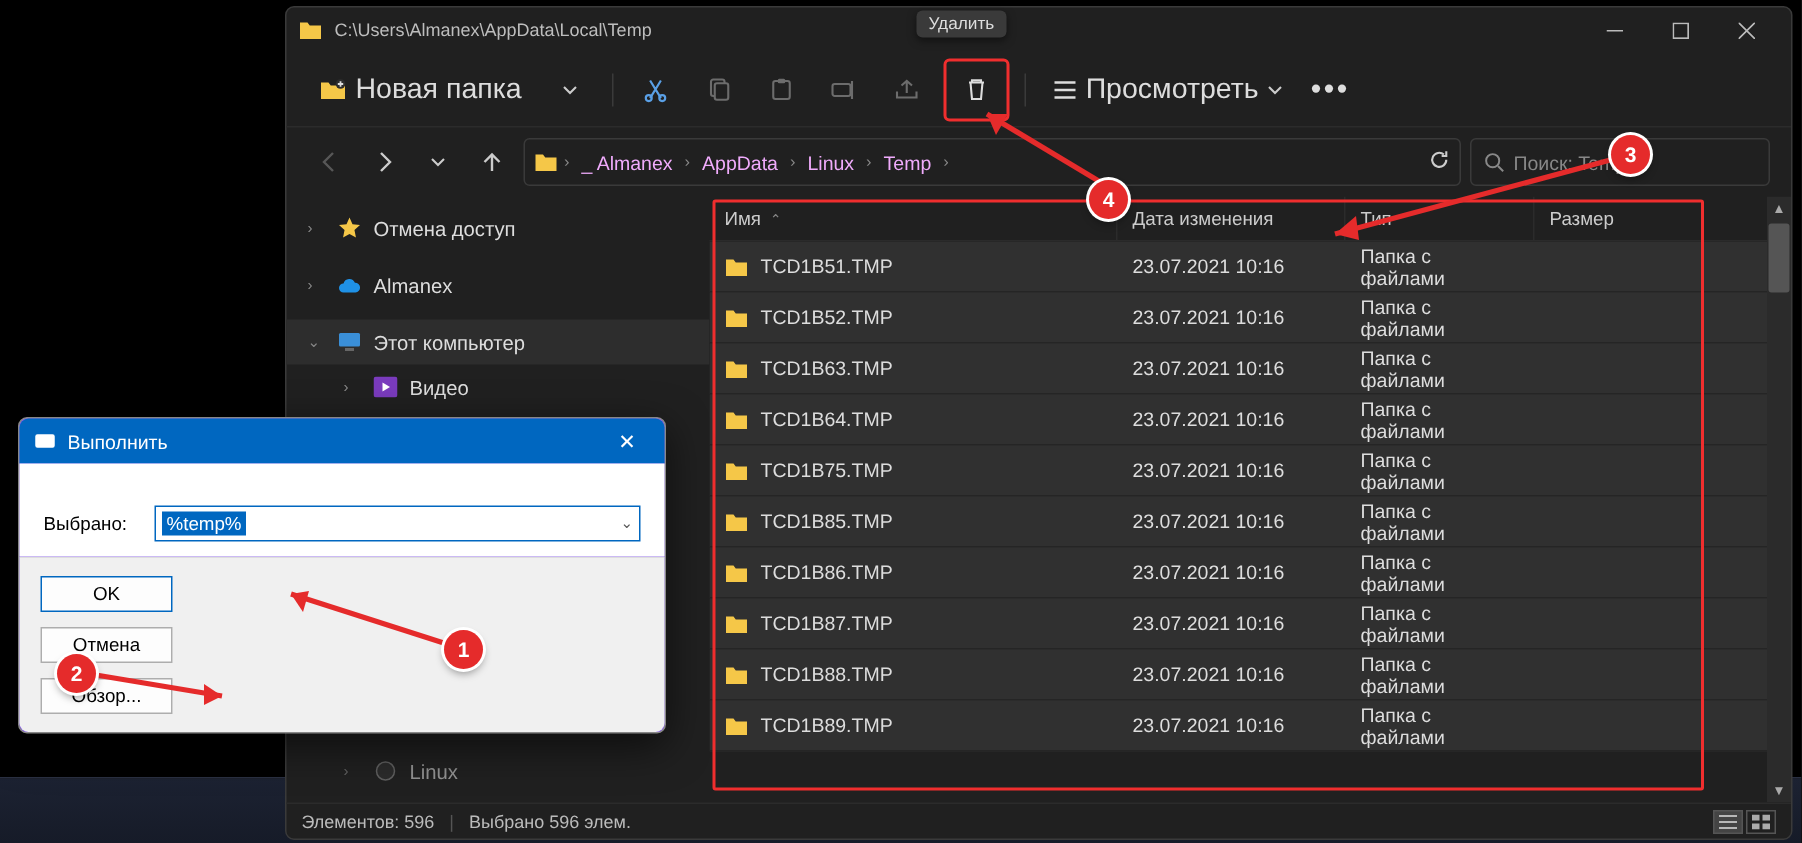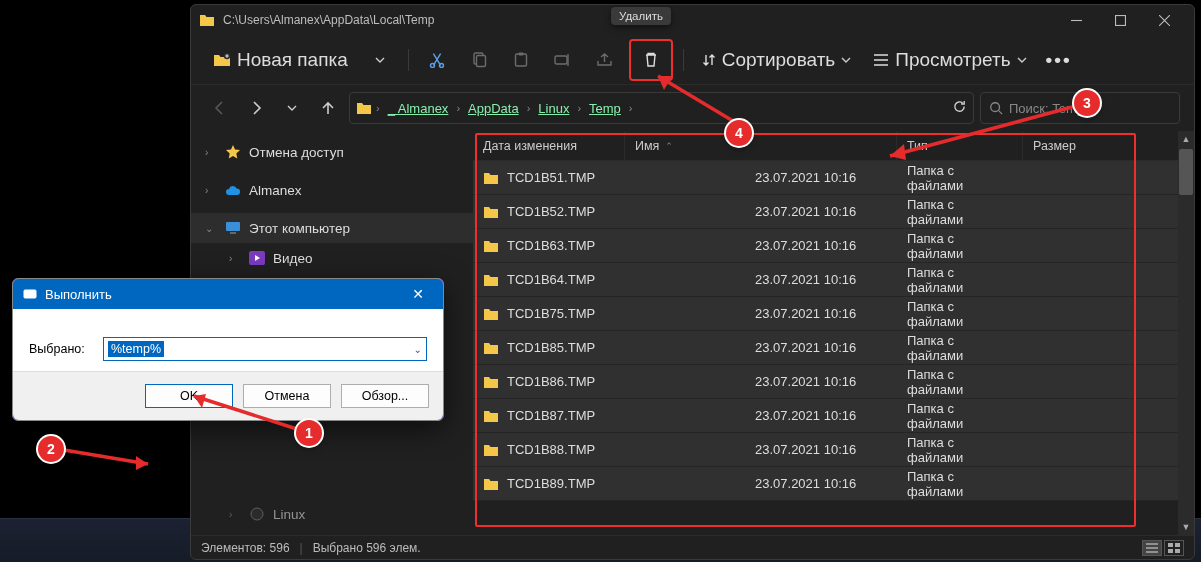--- a/index.html
+++ b/index.html
@@ -49,21 +49,21 @@
   .navrow {
     height: 46px; display: flex; align-items: center; gap: 6px;
     padding: 0 14px;
   }
   .navbtn { width: 30px; height: 30px; display: flex; align-items:center; justify-content:center; color:#aaa; }
   .navbtn.disabled { opacity:.4; }
   .addressbar {
     flex: 1; height: 32px; border: 1px solid #3a3a3a; border-radius: 4px;
     display: flex; align-items: center; padding: 0 6px; gap: 4px; font-size: 13px;
   }
-  .crumb { display:flex; align-items:center; gap:4px; padding: 2px 4px; color:#86efac;text-decoration:underline; }
+  .crumb { display:flex; align-items:center; gap:4px; padding: 2px 4px; color:#f0abfc; }
   .crumb-sep { color:#888; font-size:11px; }
   .refresh { margin-left:auto; }
   .searchbox {
     width: 200px; height: 32px; border: 1px solid #3a3a3a; border-radius: 4px;
     display: flex; align-items: center; padding: 0 8px; gap: 6px; color:#888; font-size:13px;
   }
 
   .body { flex:1; display:flex; overflow:hidden; }
   .sidebar { width: 282px; padding: 6px 0; font-size: 13.5px; overflow:hidden; }
   .side-item { display:flex; align-items:center; height:30px; padding: 0 10px 0 14px; gap:8px; color:#ddd; }
@@ -134,20 +134,21 @@
   .run-input{
     flex:1; height:24px; border:1px solid #0067c0; padding:0 4px;
     display:flex; align-items:center; position:relative; font-size:12.5px;
   }
   .run-input .val{ background:#0067c0; color:#fff; padding:1px 3px; }
   .run-input .dd{ position:absolute; right:4px; color:#555; font-size:10px; }
   .run-buttons{
     display:flex; justify-content:flex-end; gap:10px;
     padding:12px 14px; background:#f0f0f0; border-top:1px solid #ddd;
     border-radius:0 0 6px 6px;
+    flex-direction:column;
   }
   .run-btn{
     width:88px; height:24px; border:1px solid #adadad; background:#fdfdfd;
     display:flex; align-items:center; justify-content:center; font-size:12.5px;
   }
   .run-btn.primary{ border-color:#0067c0; }
 
   
   .callout {
     position:absolute; width:26px; height:26px; border-radius:50%;
@@ -242,29 +243,20 @@
         </svg>
       </div>
     <span class="delete-highlight">
       <div class="tbtn icon">
           <svg width="16" height="17" viewBox="0 0 16 17">
             <path d="M3 4h10M5 4V2.5h6V4M4 4l1 11h6l1-11" fill="none" stroke="#ddd" stroke-width="1.4"></path>
           </svg>
         </div>
     </span>
     <div class="tsep"></div>
-    <div class="tbtn">
-      <svg width="14" height="14" viewBox="0 0 14 14">
-          <path d="M4 2v10M1.5 9.5L4 12l2.5-2.5M10 12V2M7.5 4.5L10 2l2.5 2.5" fill="none" stroke="#ddd" stroke-width="1.4"></path>
-        </svg>
-      <span>Сортировать</span>
-      <svg width="10" height="10" viewBox="0 0 10 10">
-          <path d="M1 3l4 4 4-4" fill="none" stroke="#ccc" stroke-width="1.4"></path>
-        </svg>
-    </div>
     <div class="tbtn">
       <svg width="16" height="14" viewBox="0 0 16 14">
           <path d="M1 2h14M1 7h14M1 12h14" stroke="#ddd" stroke-width="1.6"></path>
         </svg>
       <span>Просмотреть</span>
       <svg width="10" height="10" viewBox="0 0 10 10">
           <path d="M1 3l4 4 4-4" fill="none" stroke="#ccc" stroke-width="1.4"></path>
         </svg>
     </div>
     <div class="tbtn icon" style="letter-spacing:2px; color:#ddd; font-weight:700;">•••</div>
@@ -369,25 +361,25 @@
             <svg viewBox="0 0 14 14" width="14" height="14">
               <circle cx="7" cy="7" r="6" fill="#333" stroke="#888"></circle>
             </svg>
           </span>
         <span>Linux</span>
       </div>
     </div>
 
     <div class="filearea">
       <div class="cols">
-        <div class="col col-date">Дата изменения</div>
         <div class="col col-name">
             <span>Имя</span>
             <span class="sort">⌃</span>
           </div>
+        <div class="col col-date">Дата изменения</div>
         <div class="col col-type">Тип</div>
         <div class="col col-size">Размер</div>
       </div>
       <div class="rows" id="rows">
           <div class="row">
             <div class="c c-name">
               <span class="ico">
                 <svg viewBox="0 0 16 14" width="16" height="14">
                   <path class="folder-svg" d="M1 2h5l1.5 2H15v9H1z"></path>
                 </svg>

